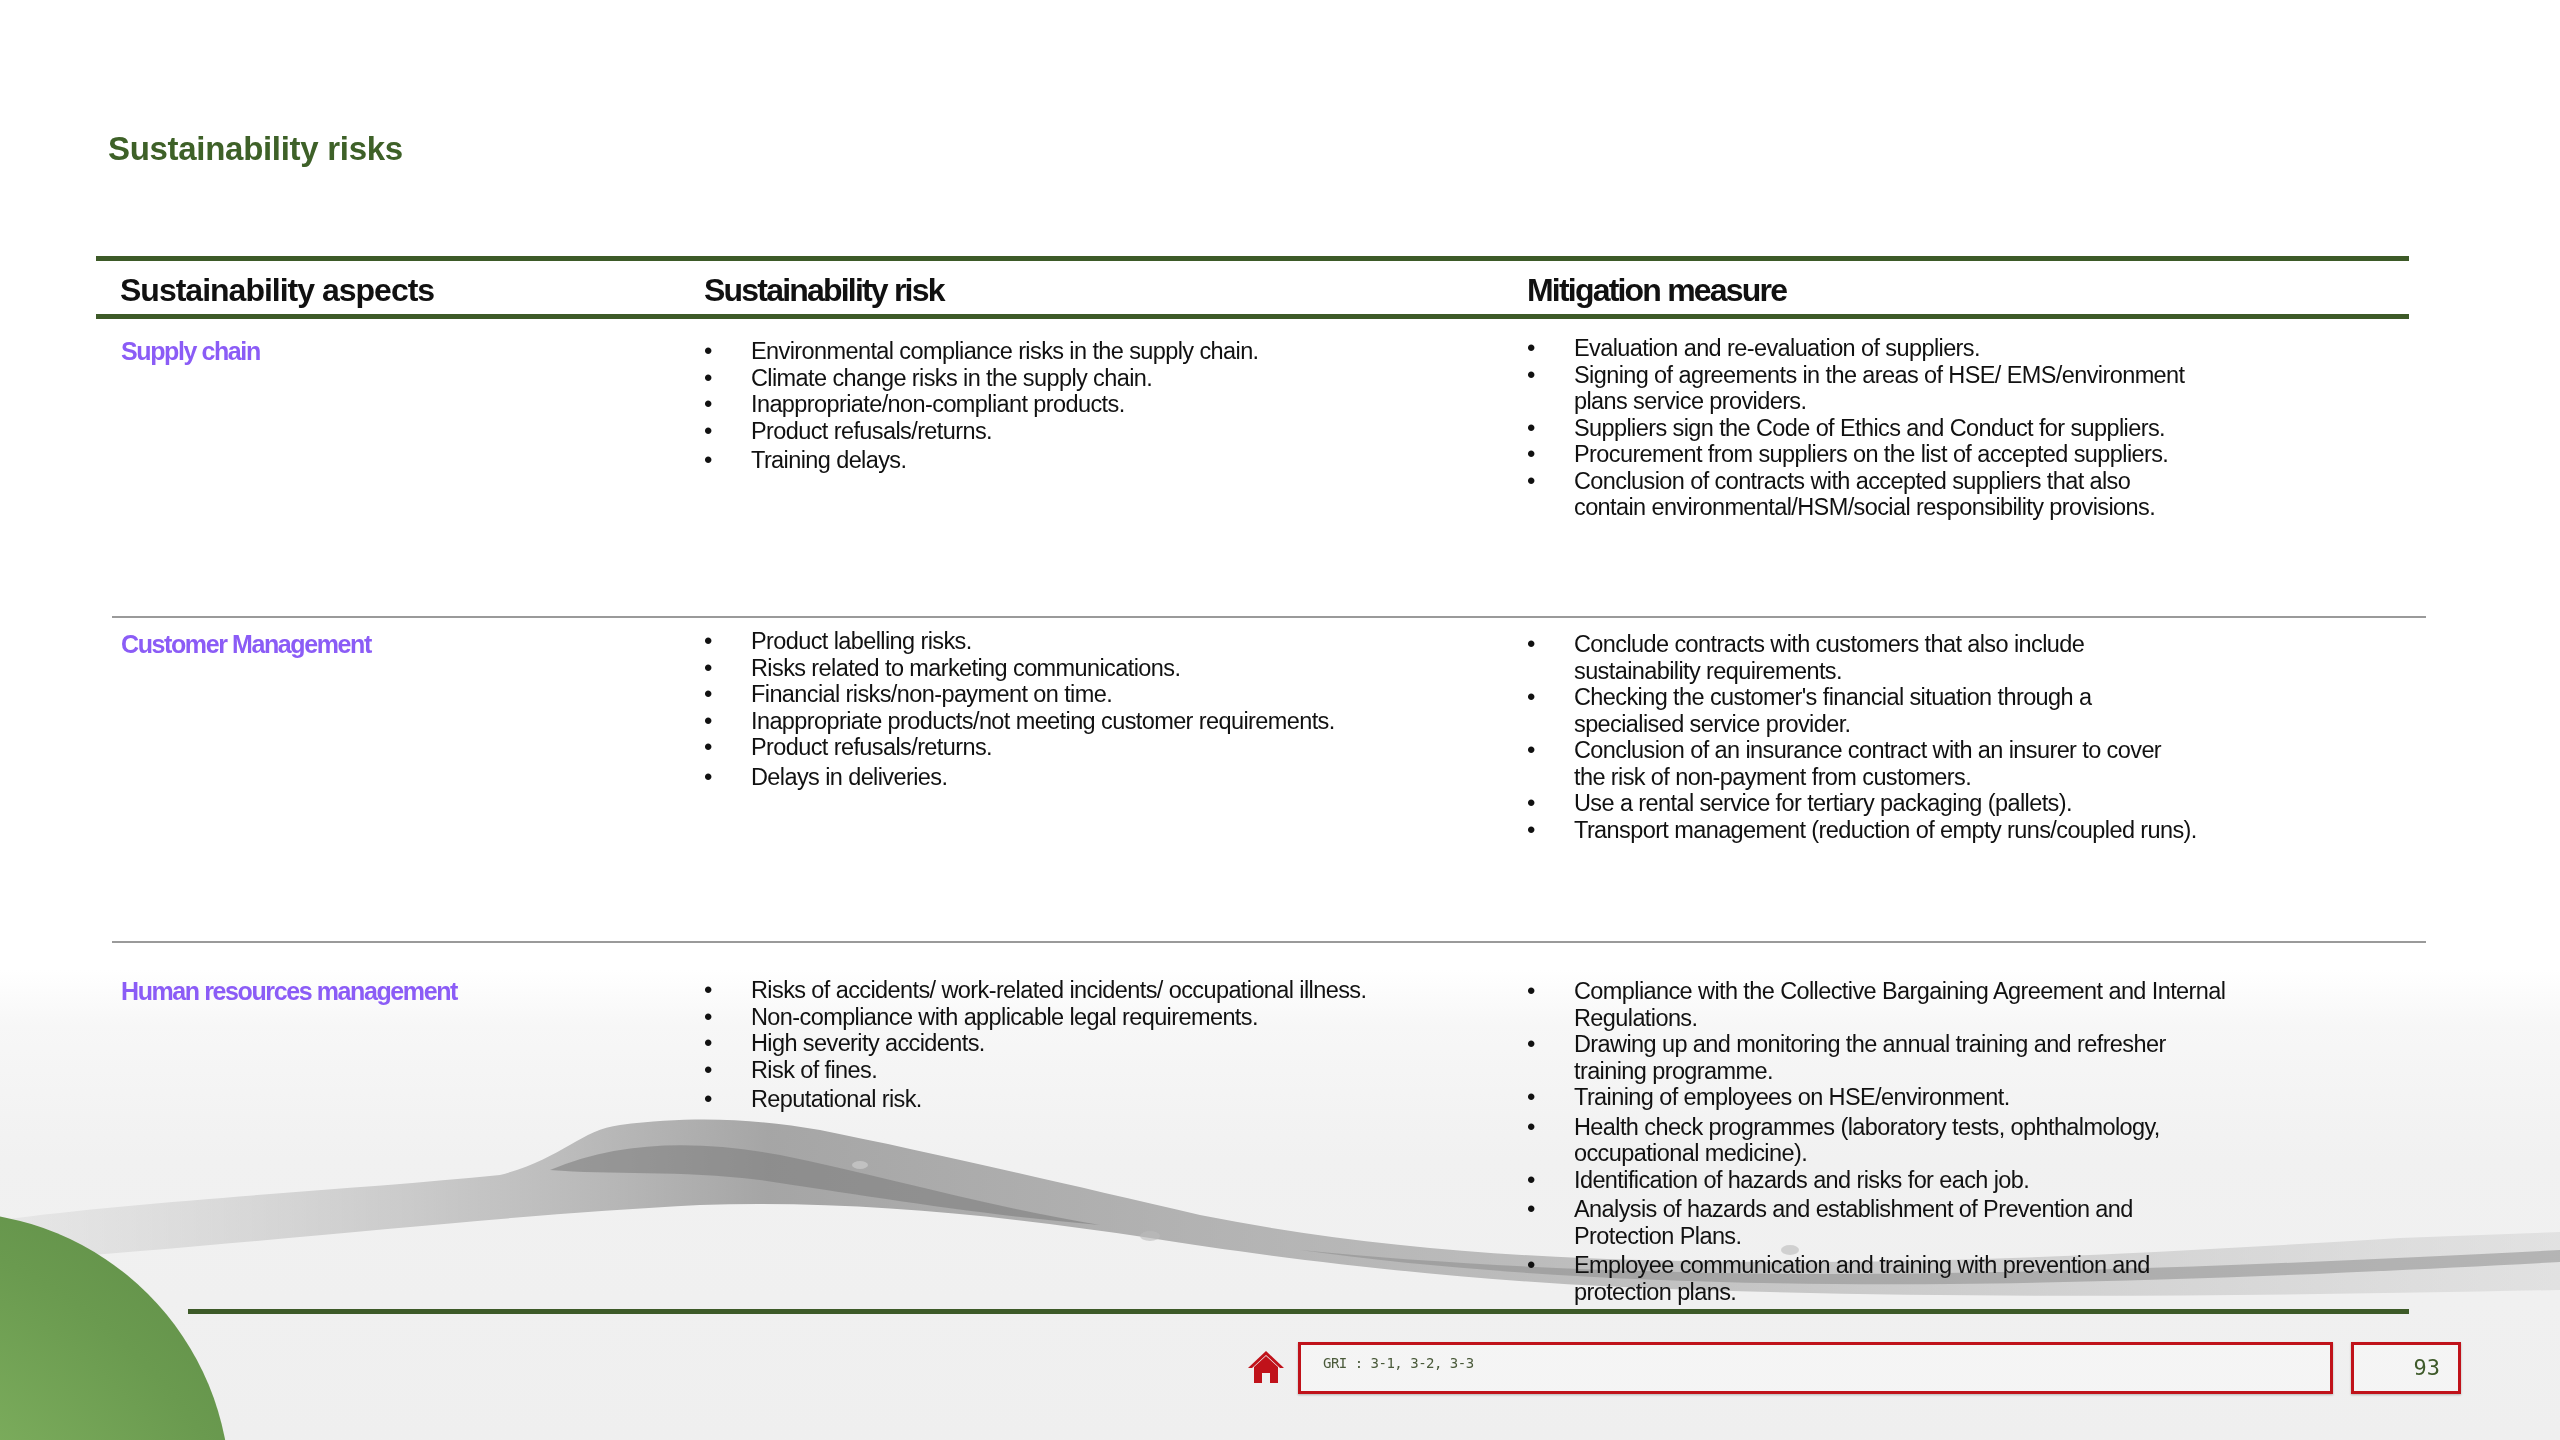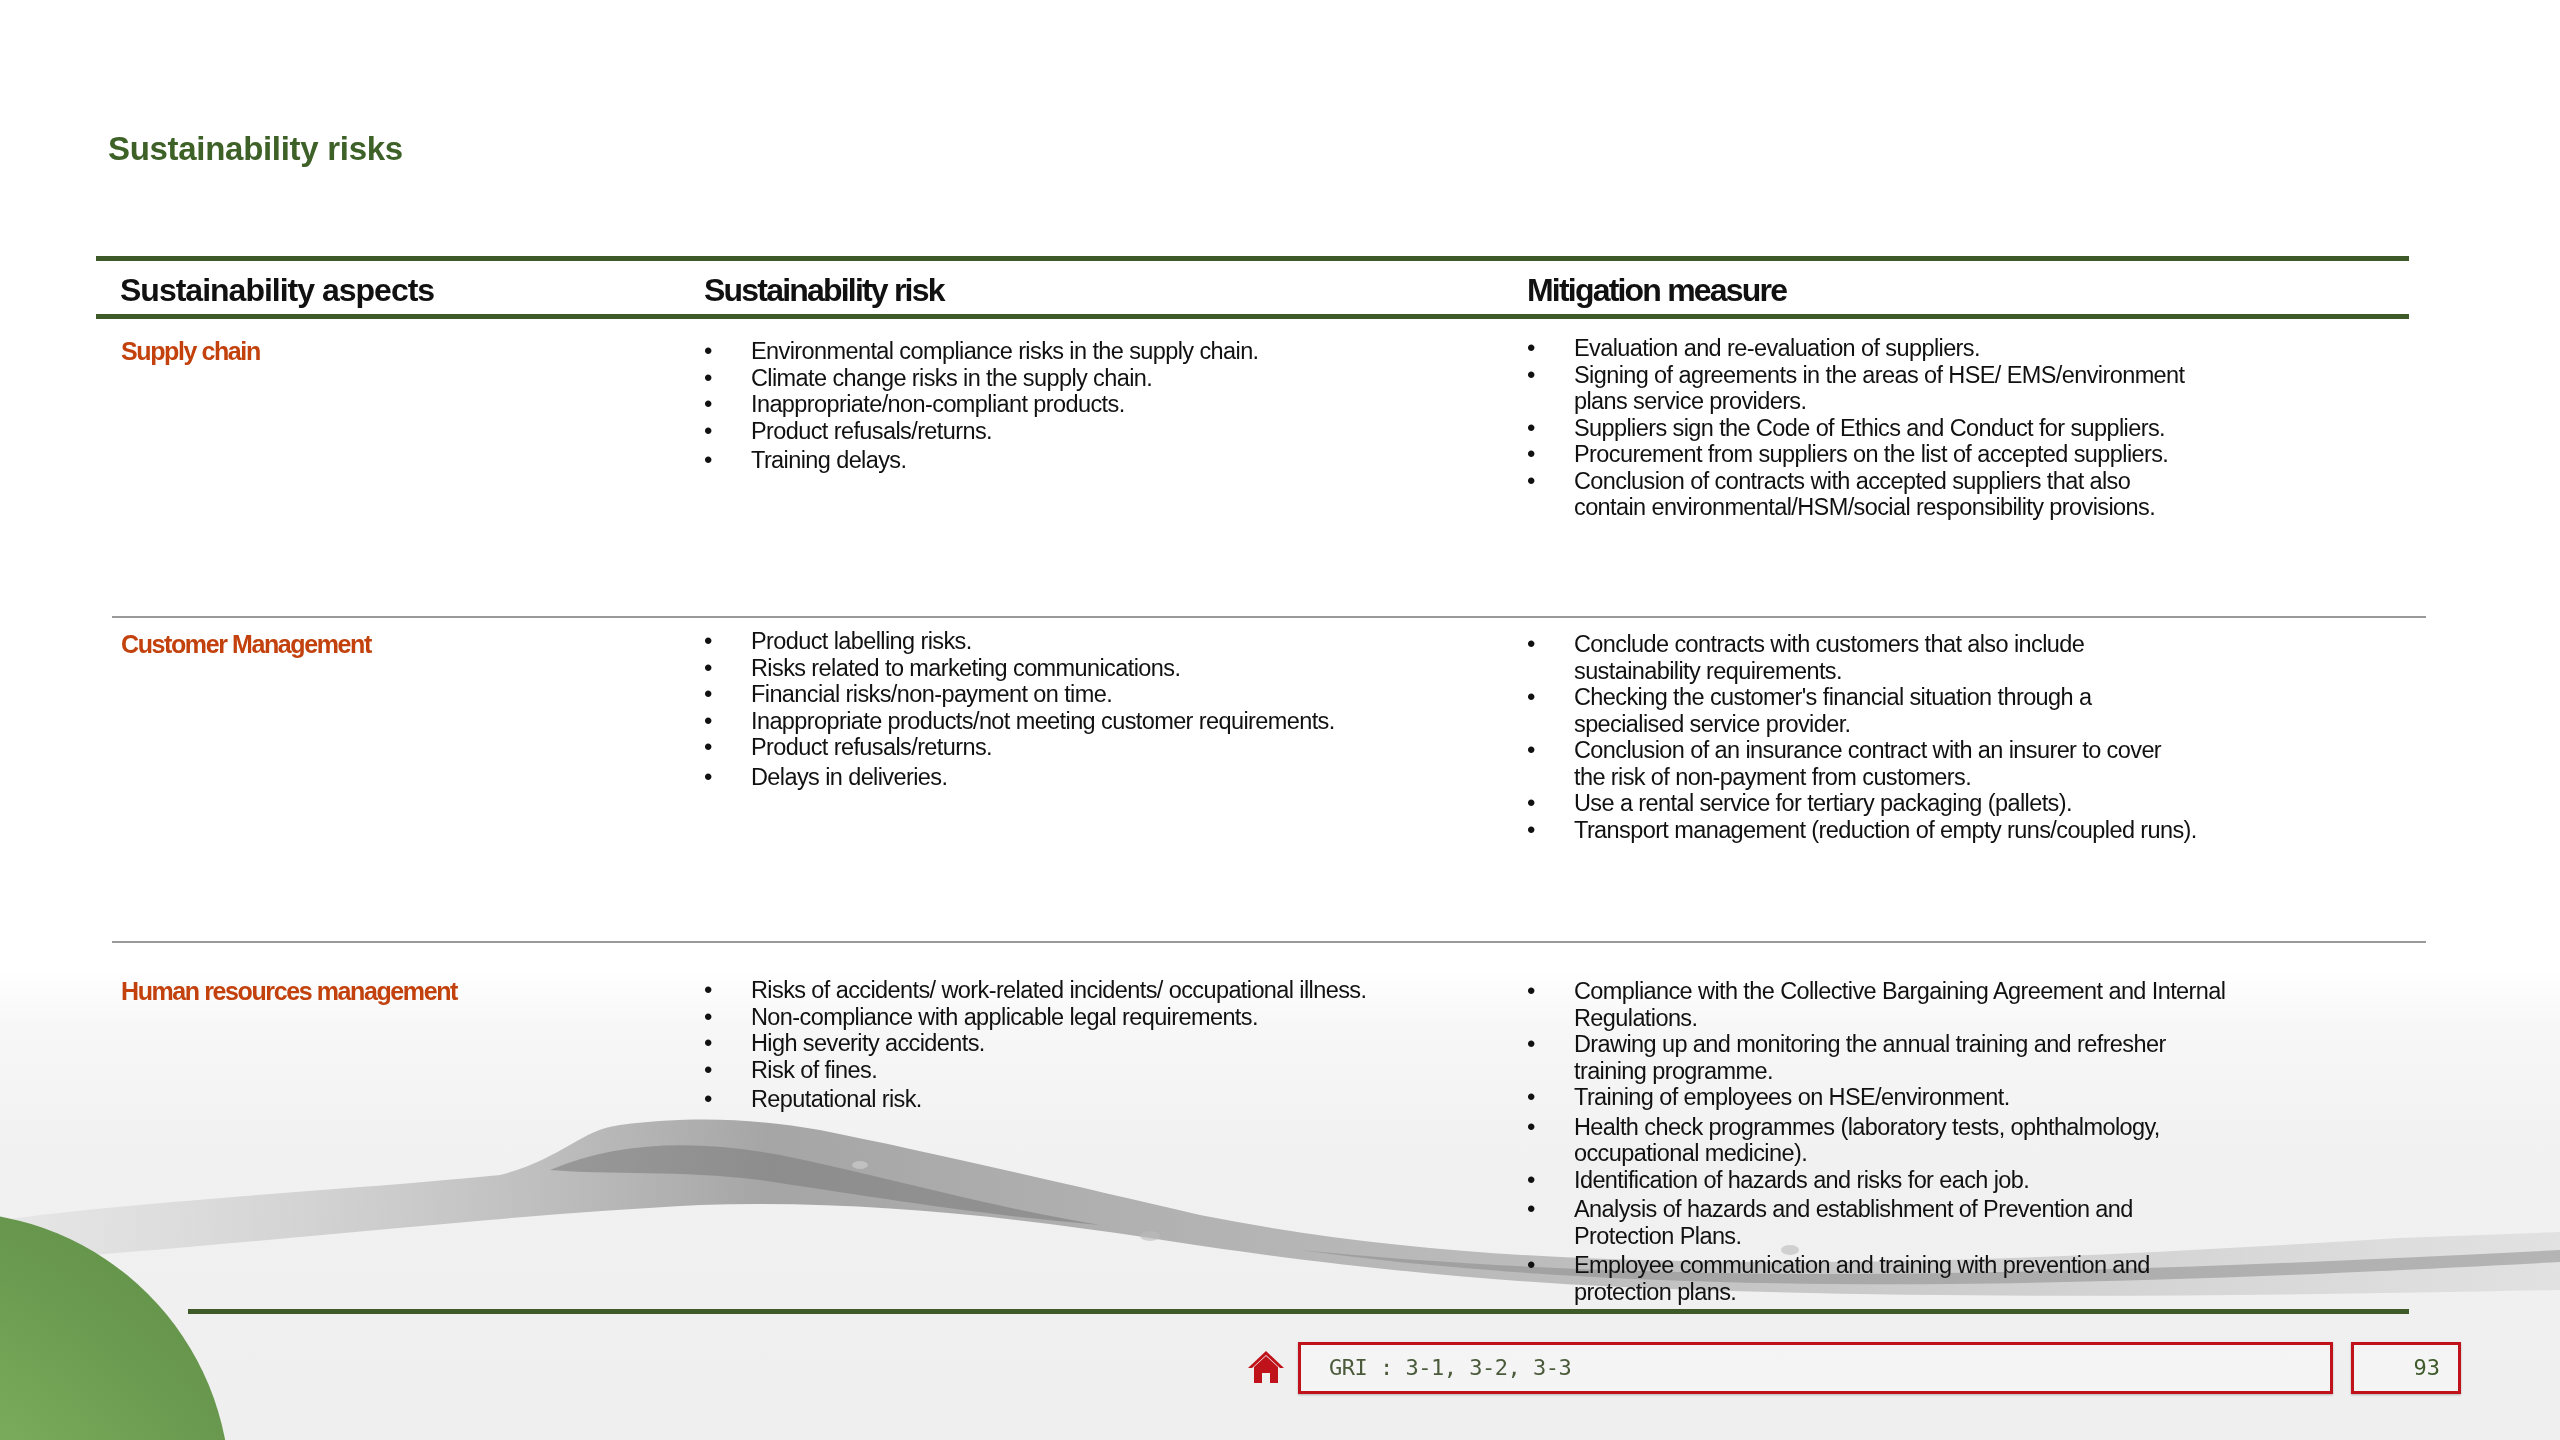--- a/index.html
+++ b/index.html
@@ -63,21 +63,21 @@
       font-weight: bold;
       color: #111;
       letter-spacing: -1px;
     }
     .aspect-label {
       position: absolute;
       left: 121px;
       font-size: 25px;
       font-weight: bold;
       letter-spacing: -1.4px;
-      color: #c2410c;
+      color: #8b5cf6;
     }
     ul.blist {
       position: absolute;
       margin: 0;
       padding: 0;
       list-style: none;
       font-size: 23.5px;
       line-height: 26.5px;
       color: #111;
       letter-spacing: -0.6px;
@@ -100,24 +100,23 @@
       border: 3px solid #c0121a;
       box-shadow: 0 1px 2px rgba(0,0,0,0.25);
       background: rgba(255,255,255,0.35);
       box-sizing: border-box;
     }
     .footer-gri {
       position: absolute;
       left: 22px;
       top: 10px;
       font-family: "DejaVu Sans Mono", monospace;
-      font-size: 22px;
+      font-size: 14px;
       color: #4a5a3a;
       letter-spacing: -0.5px;
-      margin-left: 6px;
     }
     .footer-page {
       position: absolute;
       right: 18px;
       top: 10px;
       font-family: "DejaVu Sans Mono", monospace;
       font-size: 22px;
       color: #3e5a2a;
     }
     .home-icon {

